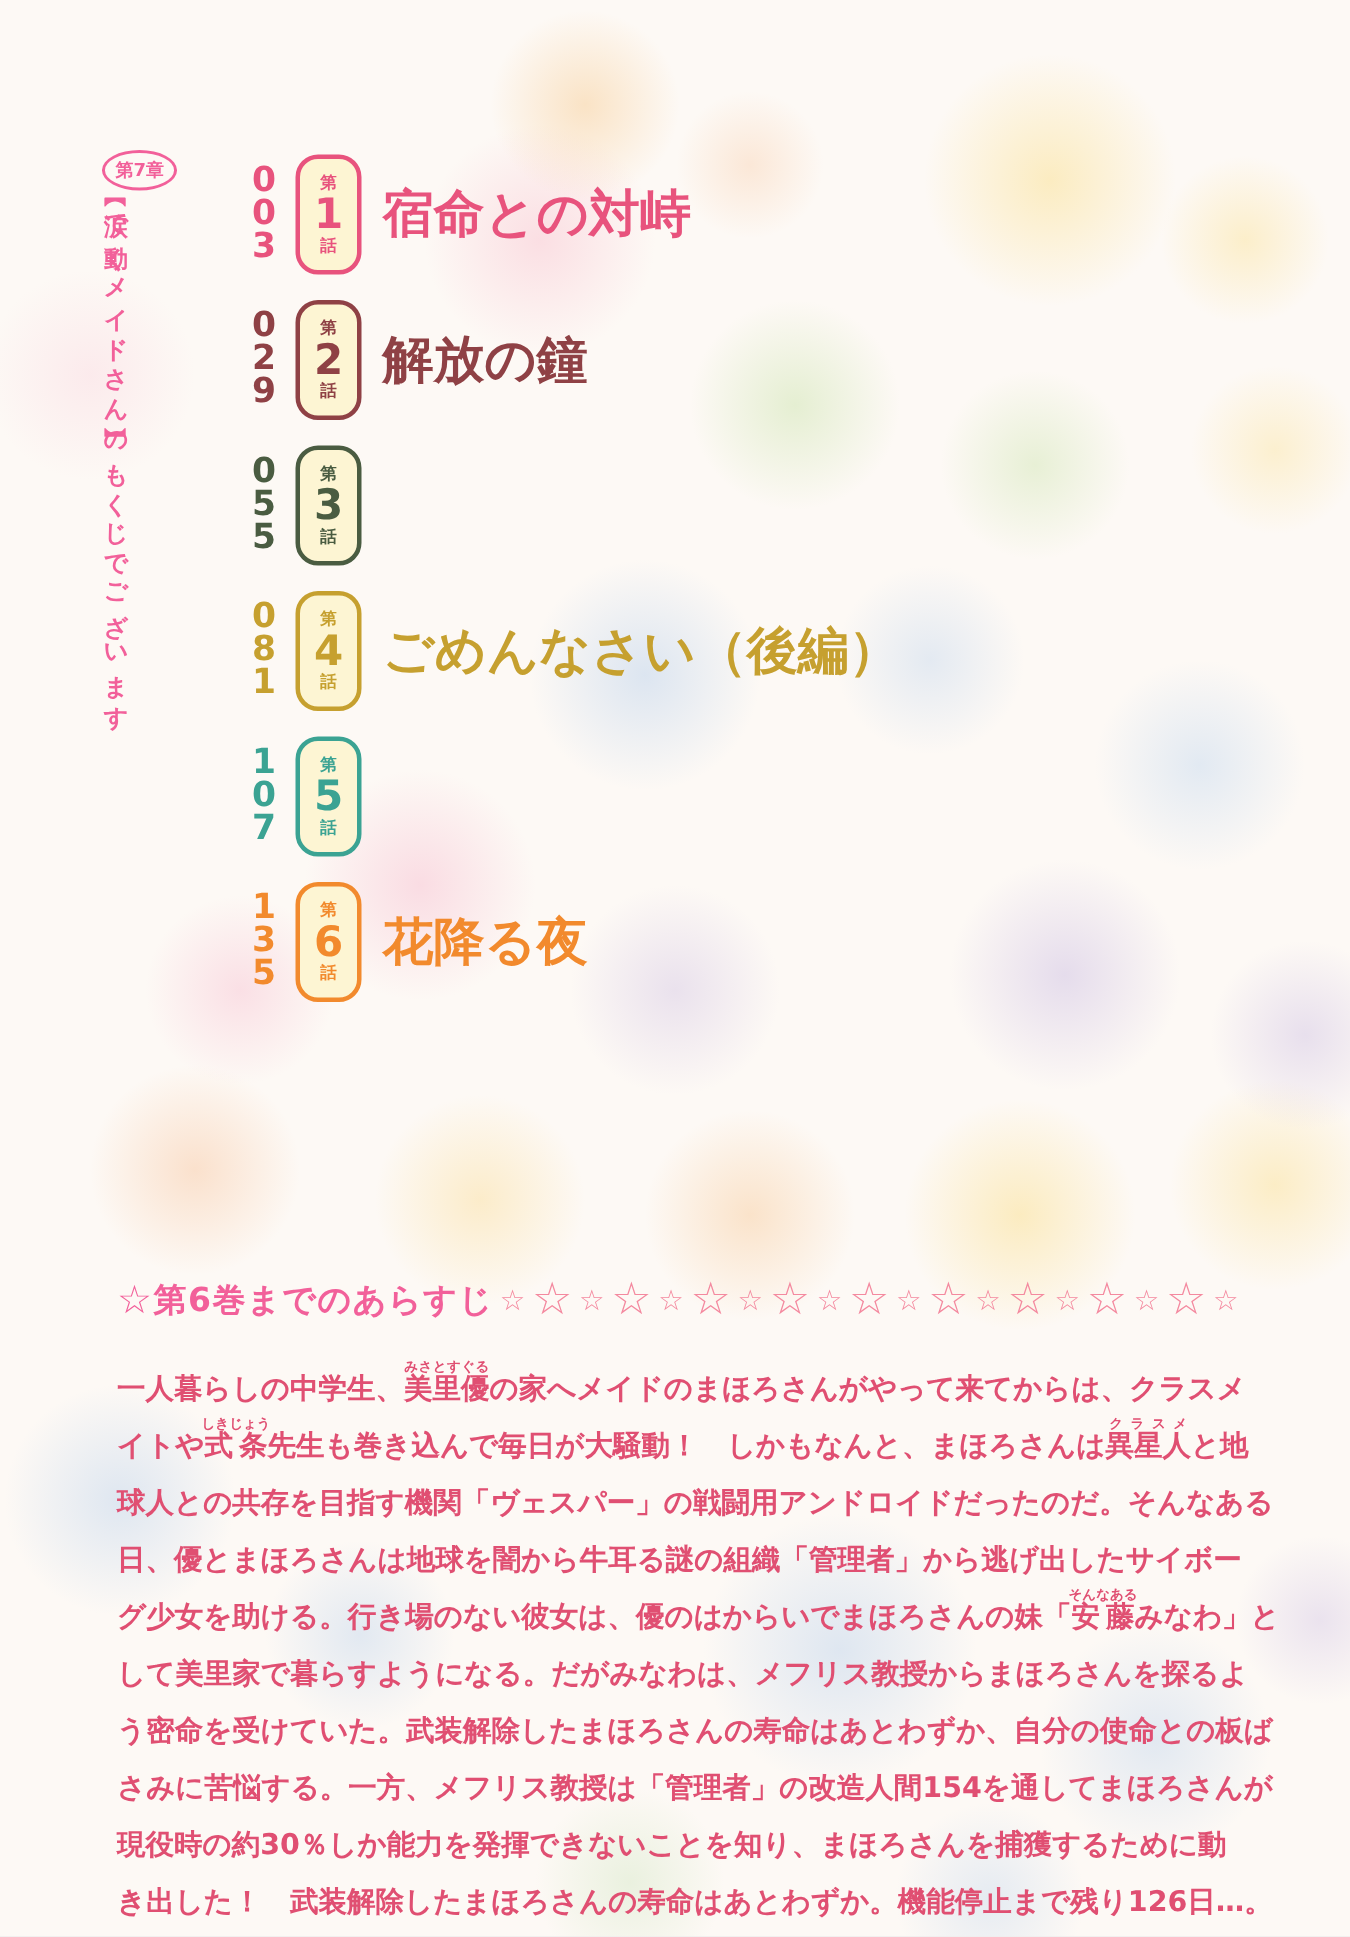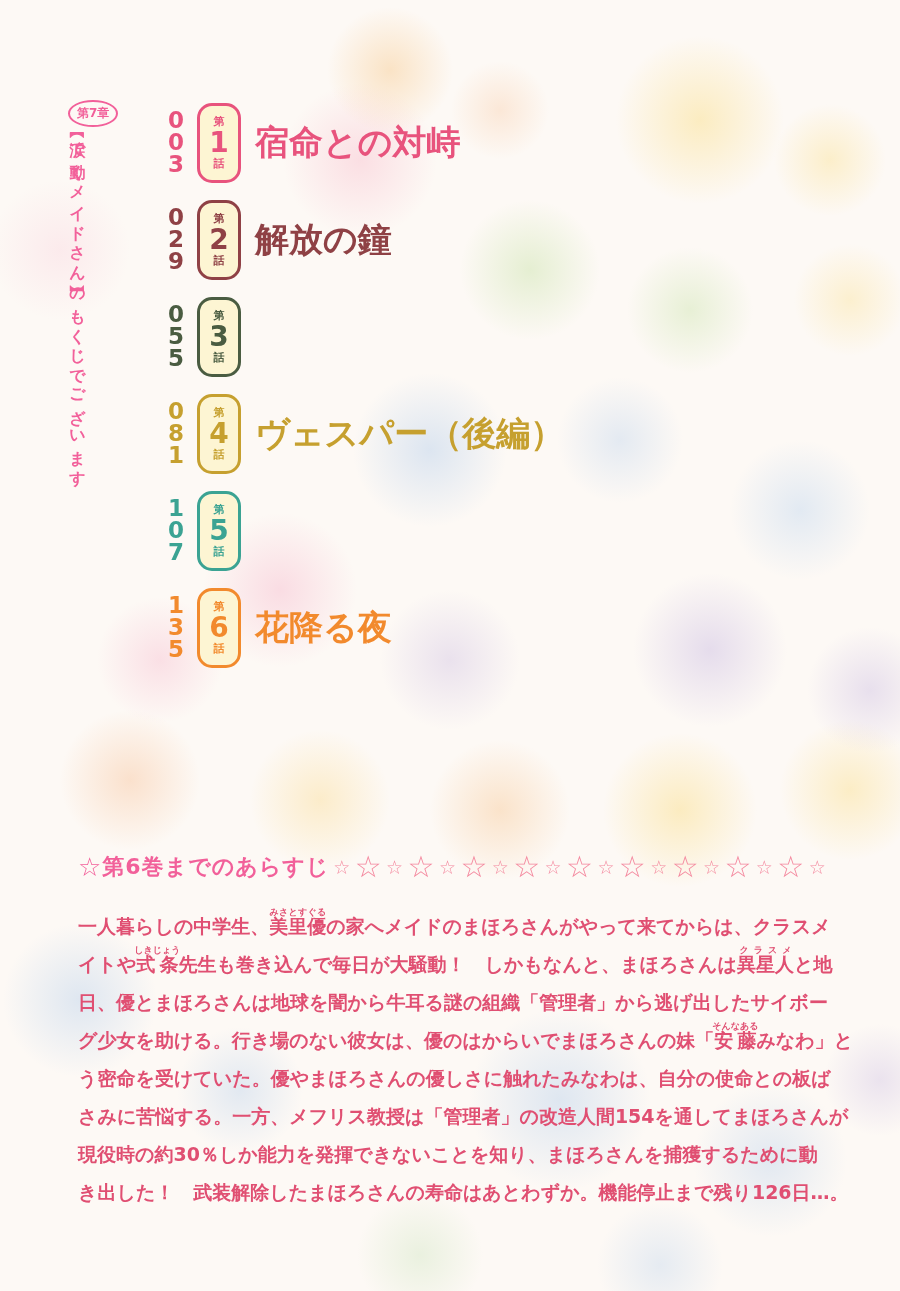--- a/index.html
+++ b/index.html
@@ -123,21 +123,21 @@
       <div class="page-number">
           <span>0</span>
           <span>8</span>
           <span>1</span>
         </div>
       <div class="episode-badge">
         <span class="badge-prefix">第</span>
         <span class="badge-number">4</span>
         <span class="badge-suffix">話</span>
       </div>
-      <div class="episode-title">ヴェスパー（後編）</div>
+      <div class="episode-title">ごめんなさい（後編）</div>
     </div>
 
     <div class="toc-row" style="color: rgb(59, 163, 147);">
       <div class="page-number">
           <span>1</span>
           <span>0</span>
           <span>7</span>
         </div>
       <div class="episode-badge">
         <span class="badge-prefix">第</span>
@@ -183,22 +183,24 @@
           <span class="star small">☆</span>
           <span class="star large">☆</span>
           <span class="star small">☆</span>
           <span class="star large">☆</span>
           <span class="star small">☆</span>
         </span>
     </div>
     <div class="synopsis-body">
         <div class="syn-line">一人暮らしの中学生、<ruby>美里優<rt>みさとすぐる</rt></ruby>の家へメイドのまほろさんがやって来てからは、クラスメ</div>
         <div class="syn-line">イトや<ruby>式条<rt>しきじょう</rt></ruby>先生も巻き込んで毎日が大騒動！　しかもなんと、まほろさんは<ruby>異星人<rt>クラスメ</rt></ruby>と地</div>
+        <div class="syn-line">球人との共存を目指す機関「ヴェスパー」の戦闘用アンドロイドだったのだ。そんなある</div>
         <div class="syn-line">日、優とまほろさんは地球を闇から牛耳る謎の組織「管理者」から逃げ出したサイボー</div>
         <div class="syn-line">グ少女を助ける。行き場のない彼女は、優のはからいでまほろさんの妹「<ruby>安藤<rt>そんなある</rt></ruby>みなわ」と</div>
-        <div class="syn-line">う密命を受けていた。優やまほろさんの優しさに触れたみなわは、自分の使命との板ば</div>
+        <div class="syn-line">して美里家で暮らすようになる。だがみなわは、メフリス教授からまほろさんを探るよ</div>
+        <div class="syn-line">う密命を受けていた。武装解除したまほろさんの寿命はあとわずか、自分の使命との板ば</div>
         <div class="syn-line">さみに苦悩する。一方、メフリス教授は「管理者」の改造人間154を通してまほろさんが</div>
         <div class="syn-line">現役時の約30％しか能力を発揮できないことを知り、まほろさんを捕獲するために動</div>
         <div class="syn-line">き出した！　武装解除したまほろさんの寿命はあとわずか。機能停止まで残り126日…。</div>
       </div>
   </div>
 
 </div>
 
 </body></html>

